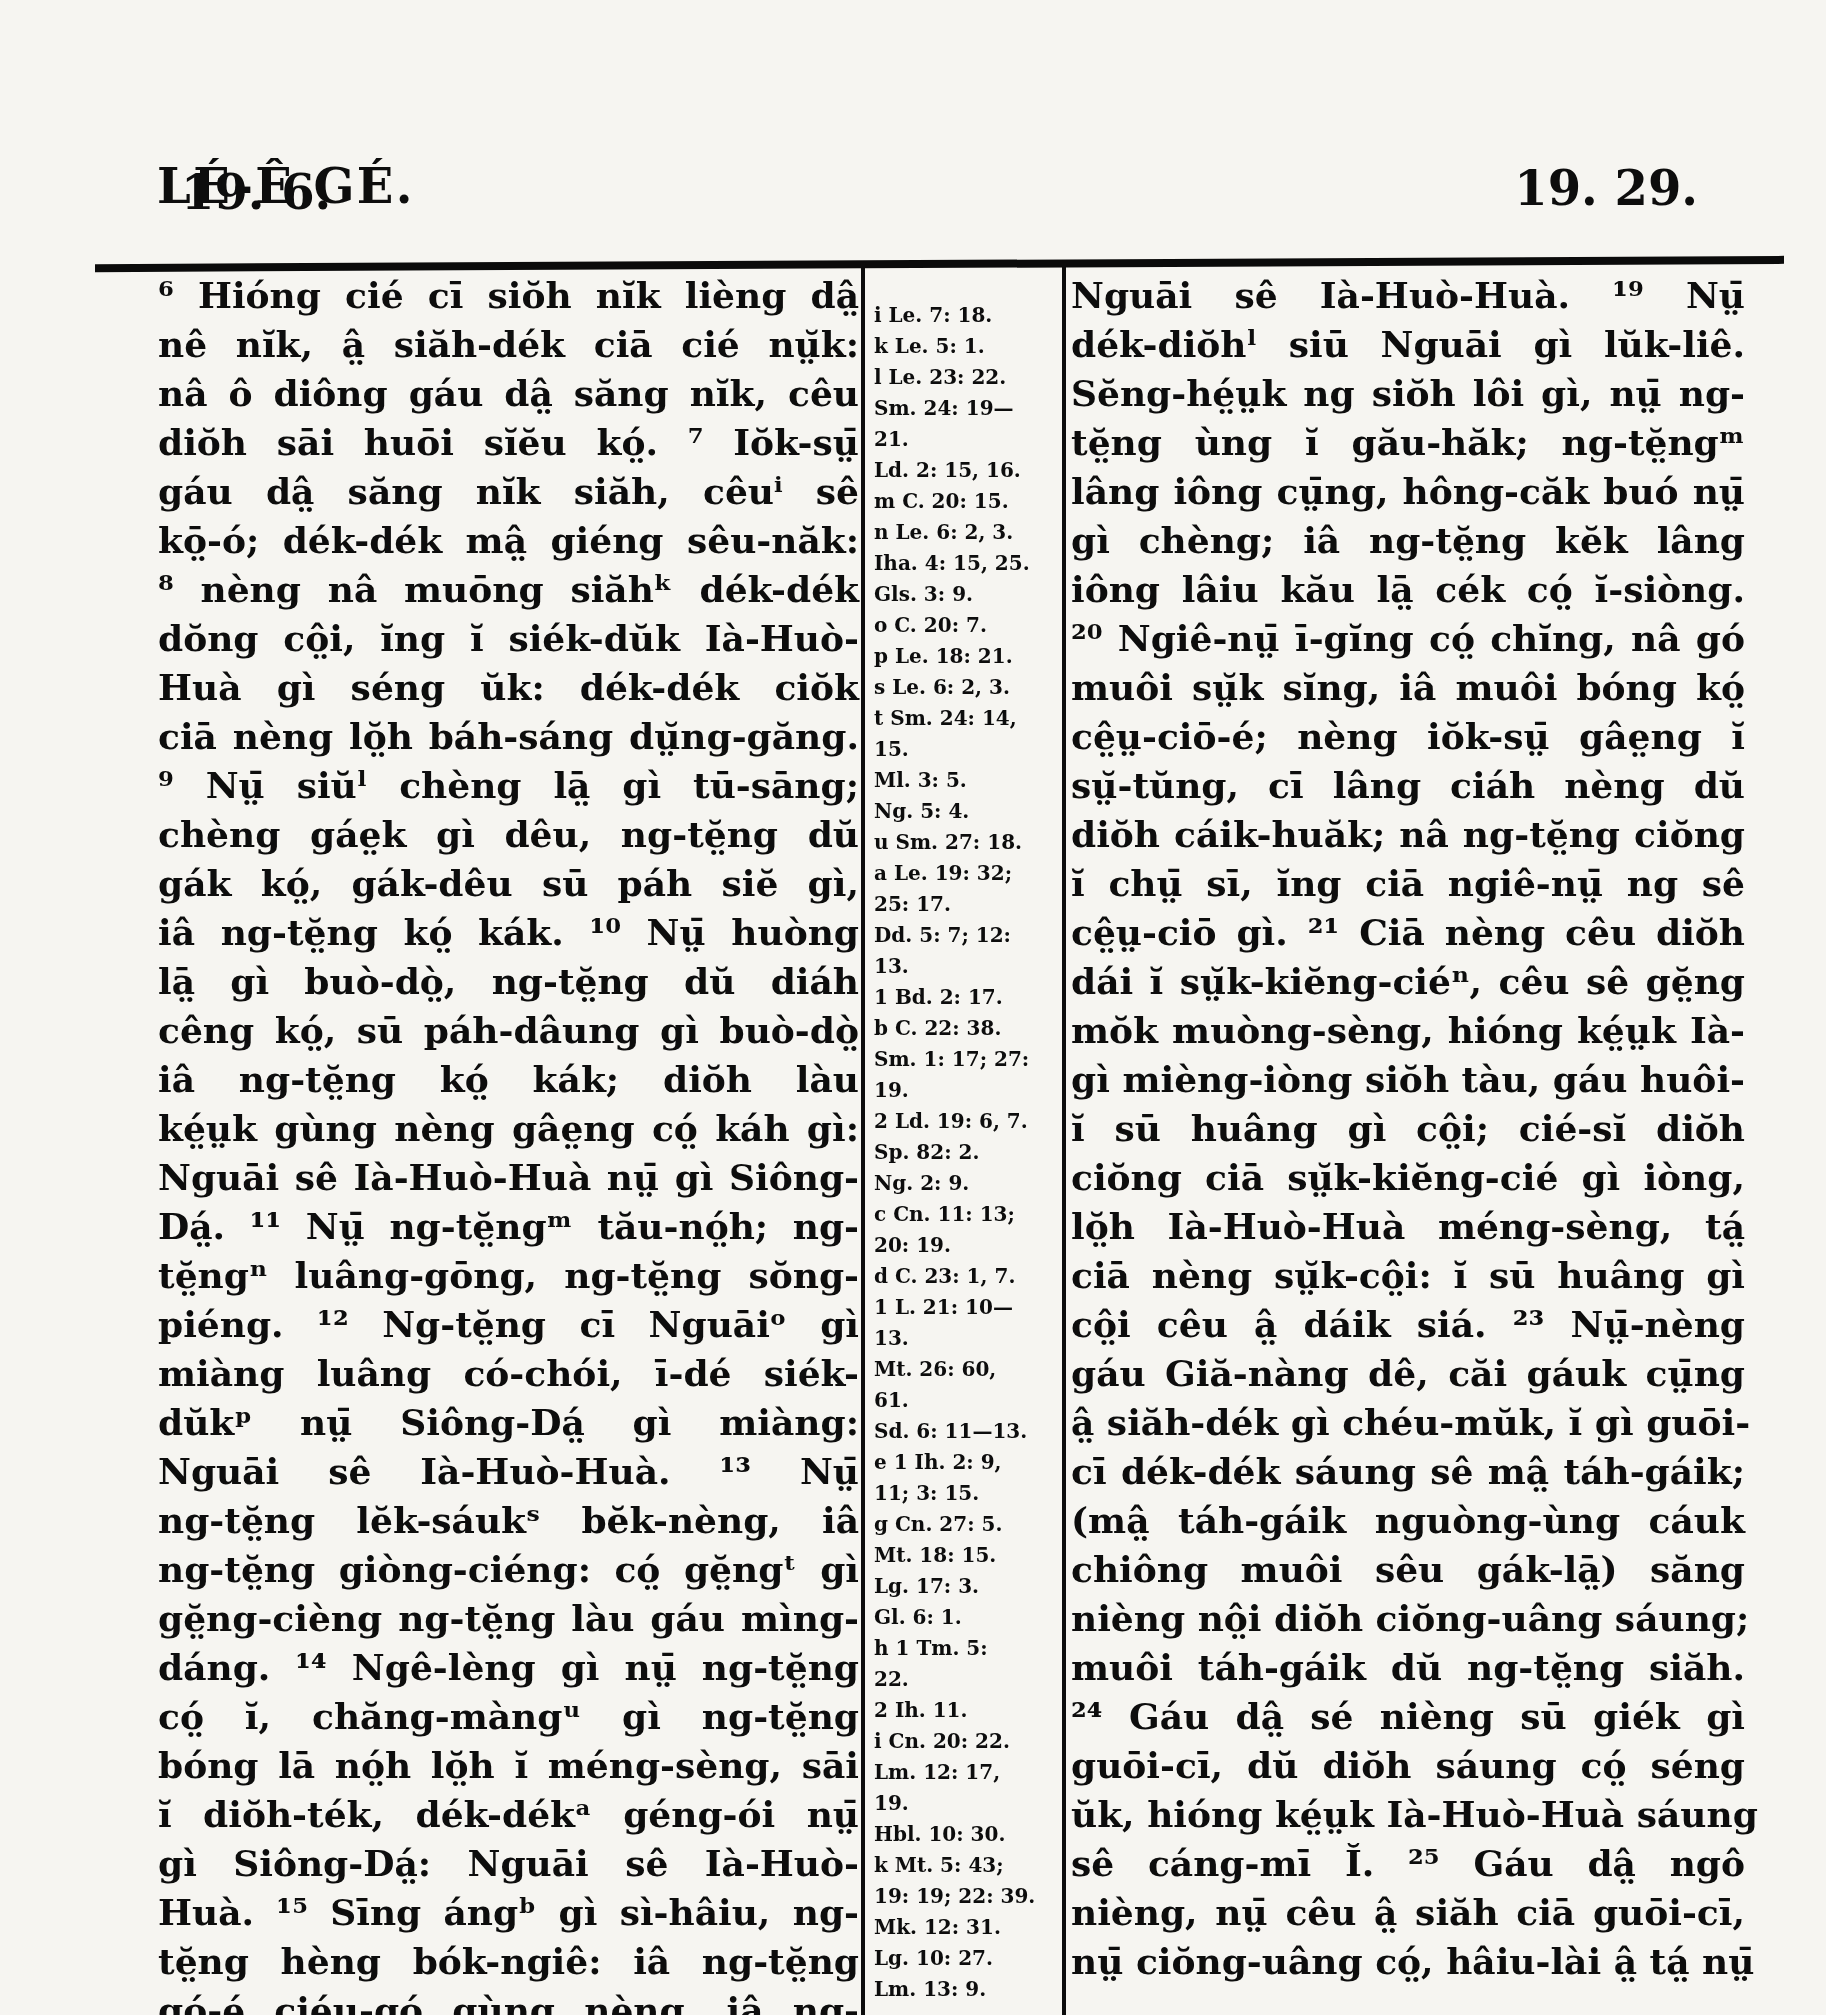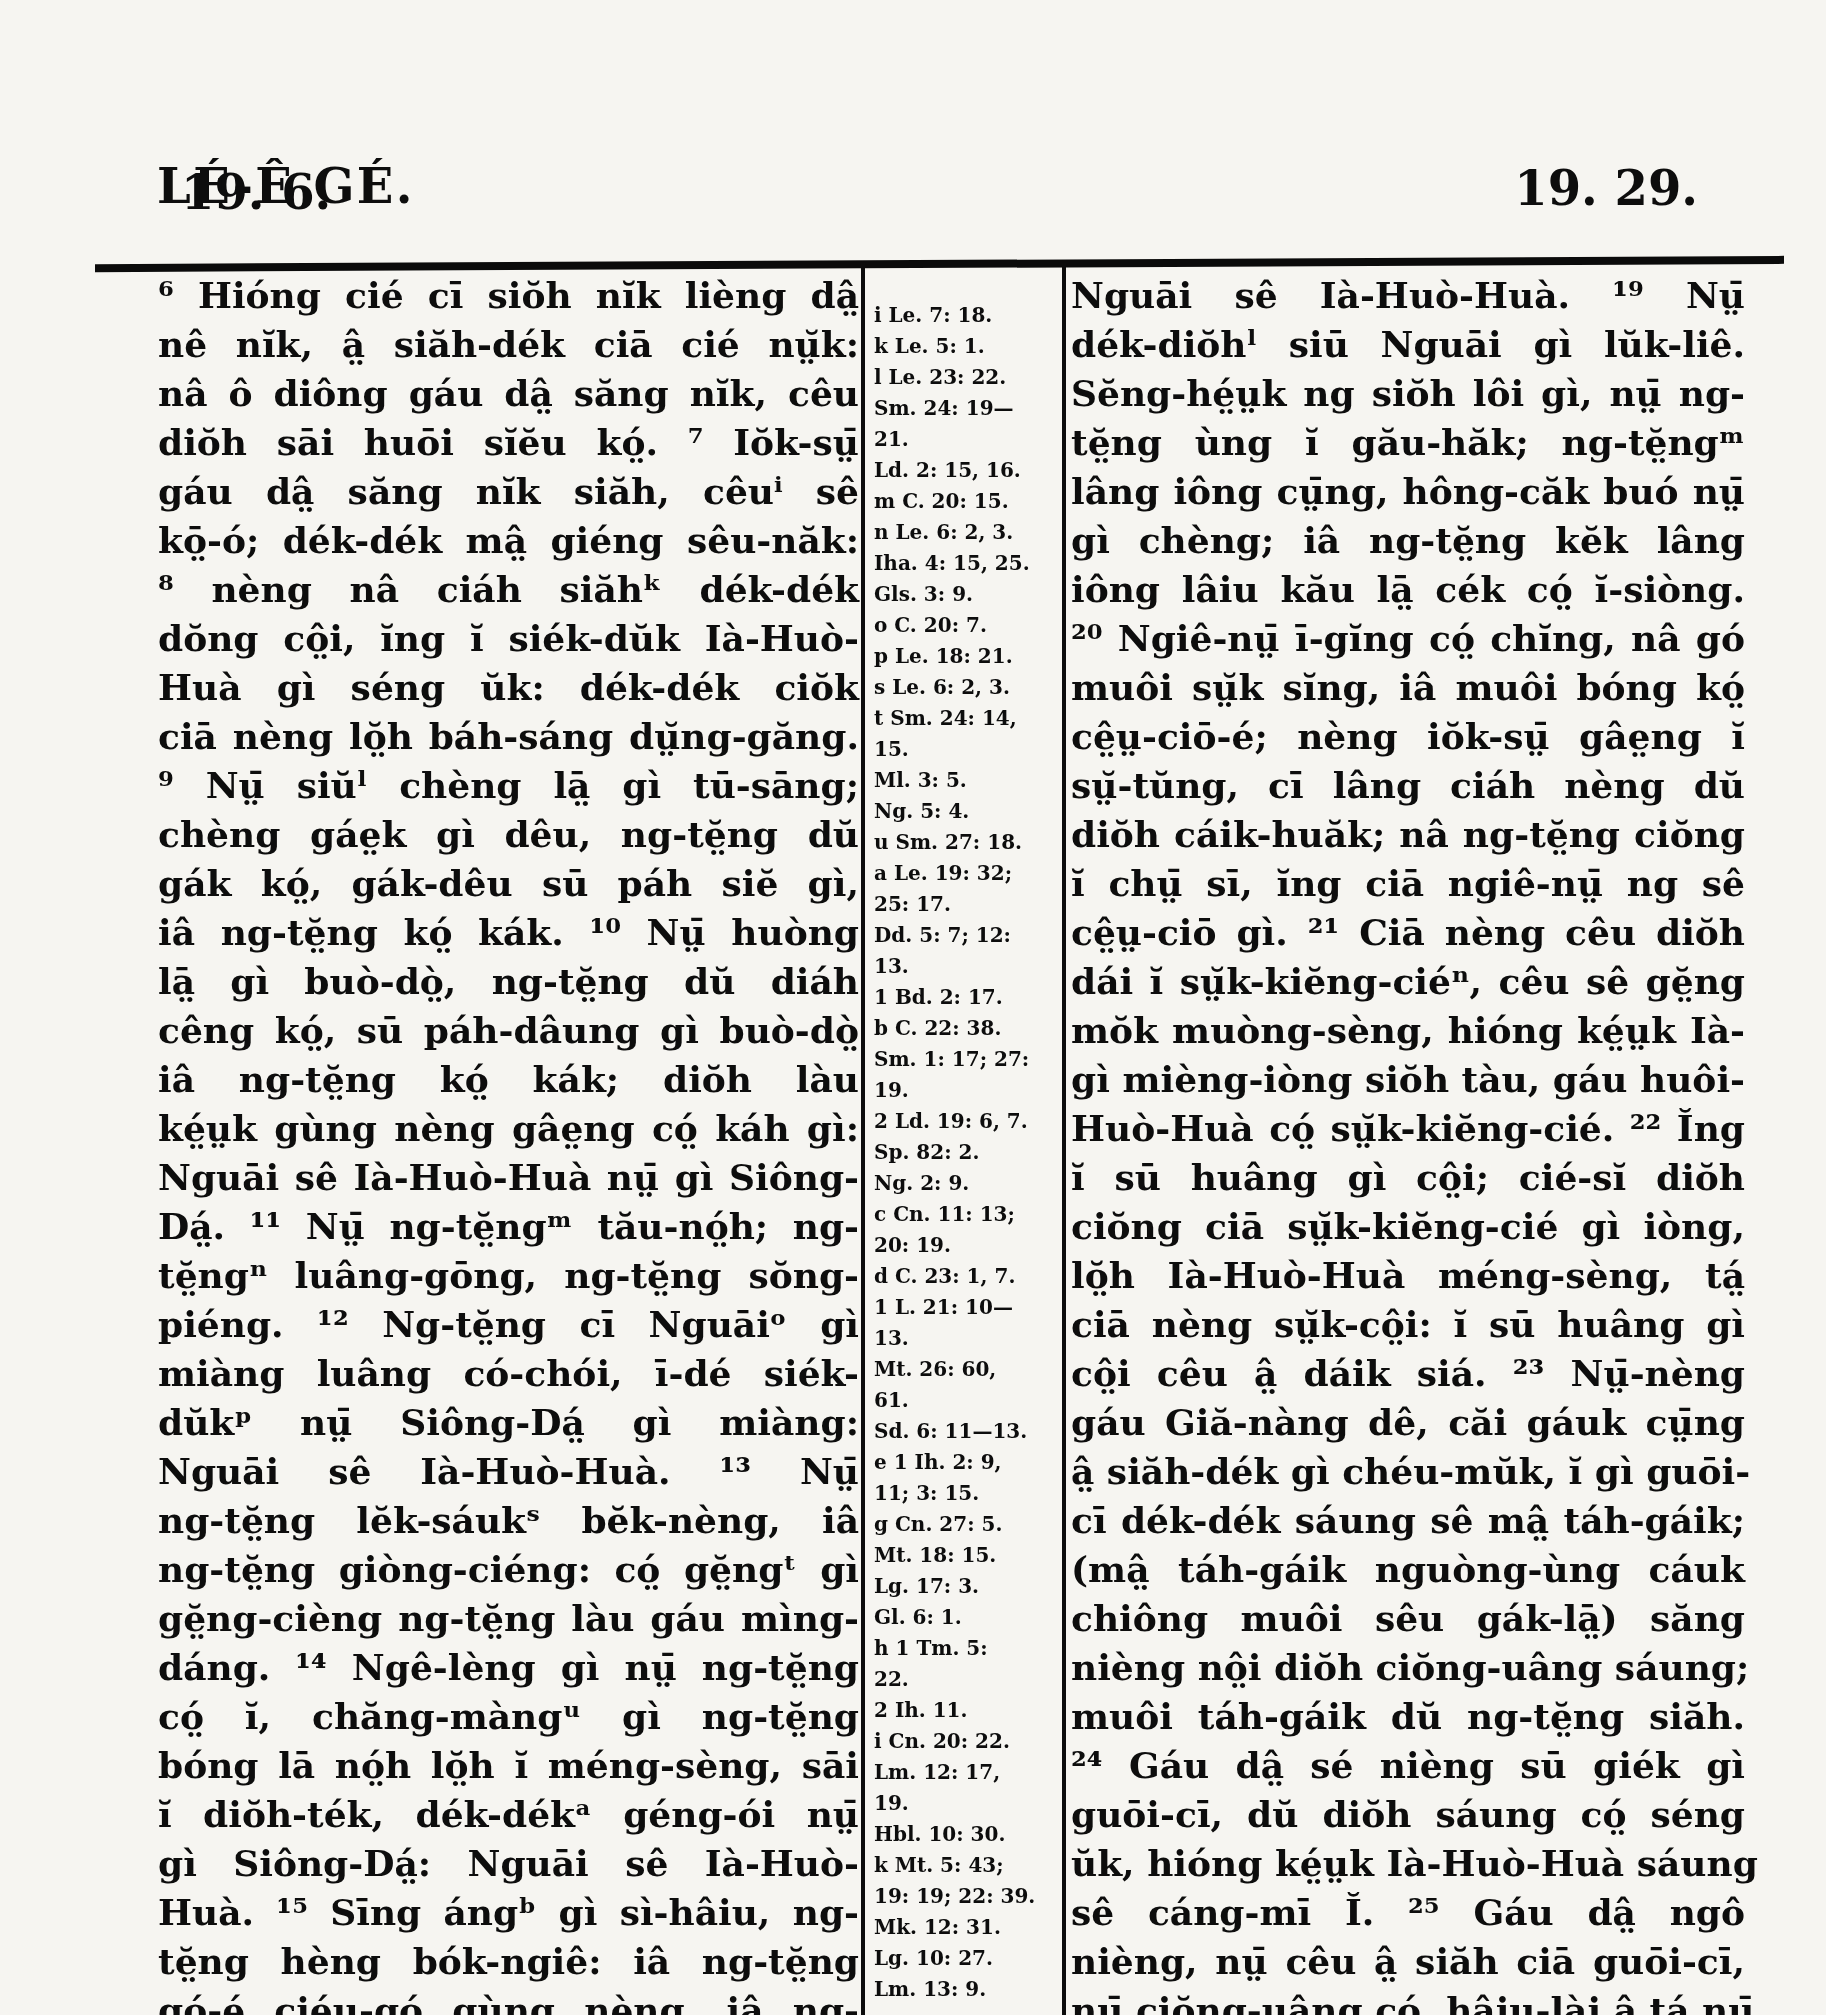--- a/index.html
+++ b/index.html
@@ -51,21 +51,21 @@
   <div class="vrule vrule-a"></div>
   <div class="vrule vrule-b"></div>
 
   <div class="col col-left">
       <div class="bodyline">⁶ Hióng cié cī siŏh nĭk lièng dâ̤</div>
       <div class="bodyline">nê nĭk, â̤ siăh-dék ciā cié nṳ̆k:</div>
       <div class="bodyline">nâ ô diông gáu dâ̤ săng nĭk, cêu</div>
       <div class="bodyline">diŏh sāi huōi sĭĕu kó̤. ⁷ Iŏk-sṳ̄</div>
       <div class="bodyline">gáu dâ̤ săng nĭk siăh, cêuⁱ sê</div>
       <div class="bodyline">kō̤-ó; dék-dék mâ̤ giéng sêu-năk:</div>
-      <div class="bodyline">⁸ nèng nâ ciáh siăhᵏ dék-dék</div>
+      <div class="bodyline">⁸ nèng nâ muōng siăhᵏ dék-dék</div>
       <div class="bodyline">dŏng cô̤i, ĭng ĭ siék-dŭk Ià-Huò-</div>
       <div class="bodyline">Huà gì séng ŭk: dék-dék ciŏk</div>
       <div class="bodyline">ciā nèng lŏ̤h báh-sáng dṳ̆ng-găng.</div>
       <div class="bodyline">⁹ Nṳ̄ siŭˡ chèng lā̤ gì tū-sāng;</div>
       <div class="bodyline">chèng gáe̤k gì dêu, ng-tĕ̤ng dŭ</div>
       <div class="bodyline">gák kó̤, gák-dêu sū páh siĕ gì,</div>
       <div class="bodyline">iâ ng-tĕ̤ng kó̤ kák. ¹⁰ Nṳ̄ huòng</div>
       <div class="bodyline">lā̤ gì buò-dò̤, ng-tĕ̤ng dŭ diáh</div>
       <div class="bodyline">cêng kó̤, sū páh-dâung gì buò-dò̤</div>
       <div class="bodyline">iâ ng-tĕ̤ng kó̤ kák; diŏh làu</div>
@@ -159,21 +159,20 @@
       <div class="bodyline">²⁰ Ngiê-nṳ̄ ī-gĭng có̤ chĭng, nâ gó</div>
       <div class="bodyline">muôi sṳ̆k sĭng, iâ muôi bóng kó̤</div>
       <div class="bodyline">cê̤ṳ-ciō-é; nèng iŏk-sṳ̄ gâe̤ng ĭ</div>
       <div class="bodyline">sṳ̆-tŭng, cī lâng ciáh nèng dŭ</div>
       <div class="bodyline">diŏh cáik-huăk; nâ ng-tĕ̤ng ciŏng</div>
       <div class="bodyline">ĭ chṳ̄ sī, ĭng ciā ngiê-nṳ̄ ng sê</div>
       <div class="bodyline">cê̤ṳ-ciō gì. ²¹ Ciā nèng cêu diŏh</div>
       <div class="bodyline">dái ĭ sṳ̆k-kiĕng-ciéⁿ, cêu sê gĕ̤ng</div>
       <div class="bodyline">mŏk muòng-sèng, hióng ké̤ṳk Ià-</div>
       <div class="bodyline">gì mièng-iòng siŏh tàu, gáu huôi-</div>
-      <div class="bodyline">Huò-Huà có̤ sṳ̆k-kiĕng-cié. ²² Ĭng</div>
       <div class="bodyline">ĭ sū huâng gì cô̤i; cié-sĭ diŏh</div>
       <div class="bodyline">ciŏng ciā sṳ̆k-kiĕng-cié gì iòng,</div>
       <div class="bodyline">lŏ̤h Ià-Huò-Huà méng-sèng, tá̤</div>
       <div class="bodyline">ciā nèng sṳ̆k-cô̤i: ĭ sū huâng gì</div>
       <div class="bodyline">cô̤i cêu â̤ dáik siá. ²³ Nṳ̄-nèng</div>
       <div class="bodyline">gáu Giă-nàng dê, căi gáuk cṳ̄ng</div>
       <div class="bodyline">â̤ siăh-dék gì chéu-mŭk, ĭ gì guōi-</div>
       <div class="bodyline">cī dék-dék sáung sê mâ̤ táh-gáik;</div>
       <div class="bodyline">(mâ̤ táh-gáik nguòng-ùng cáuk</div>
       <div class="bodyline">chiông muôi sêu gák-lā̤) săng</div>

